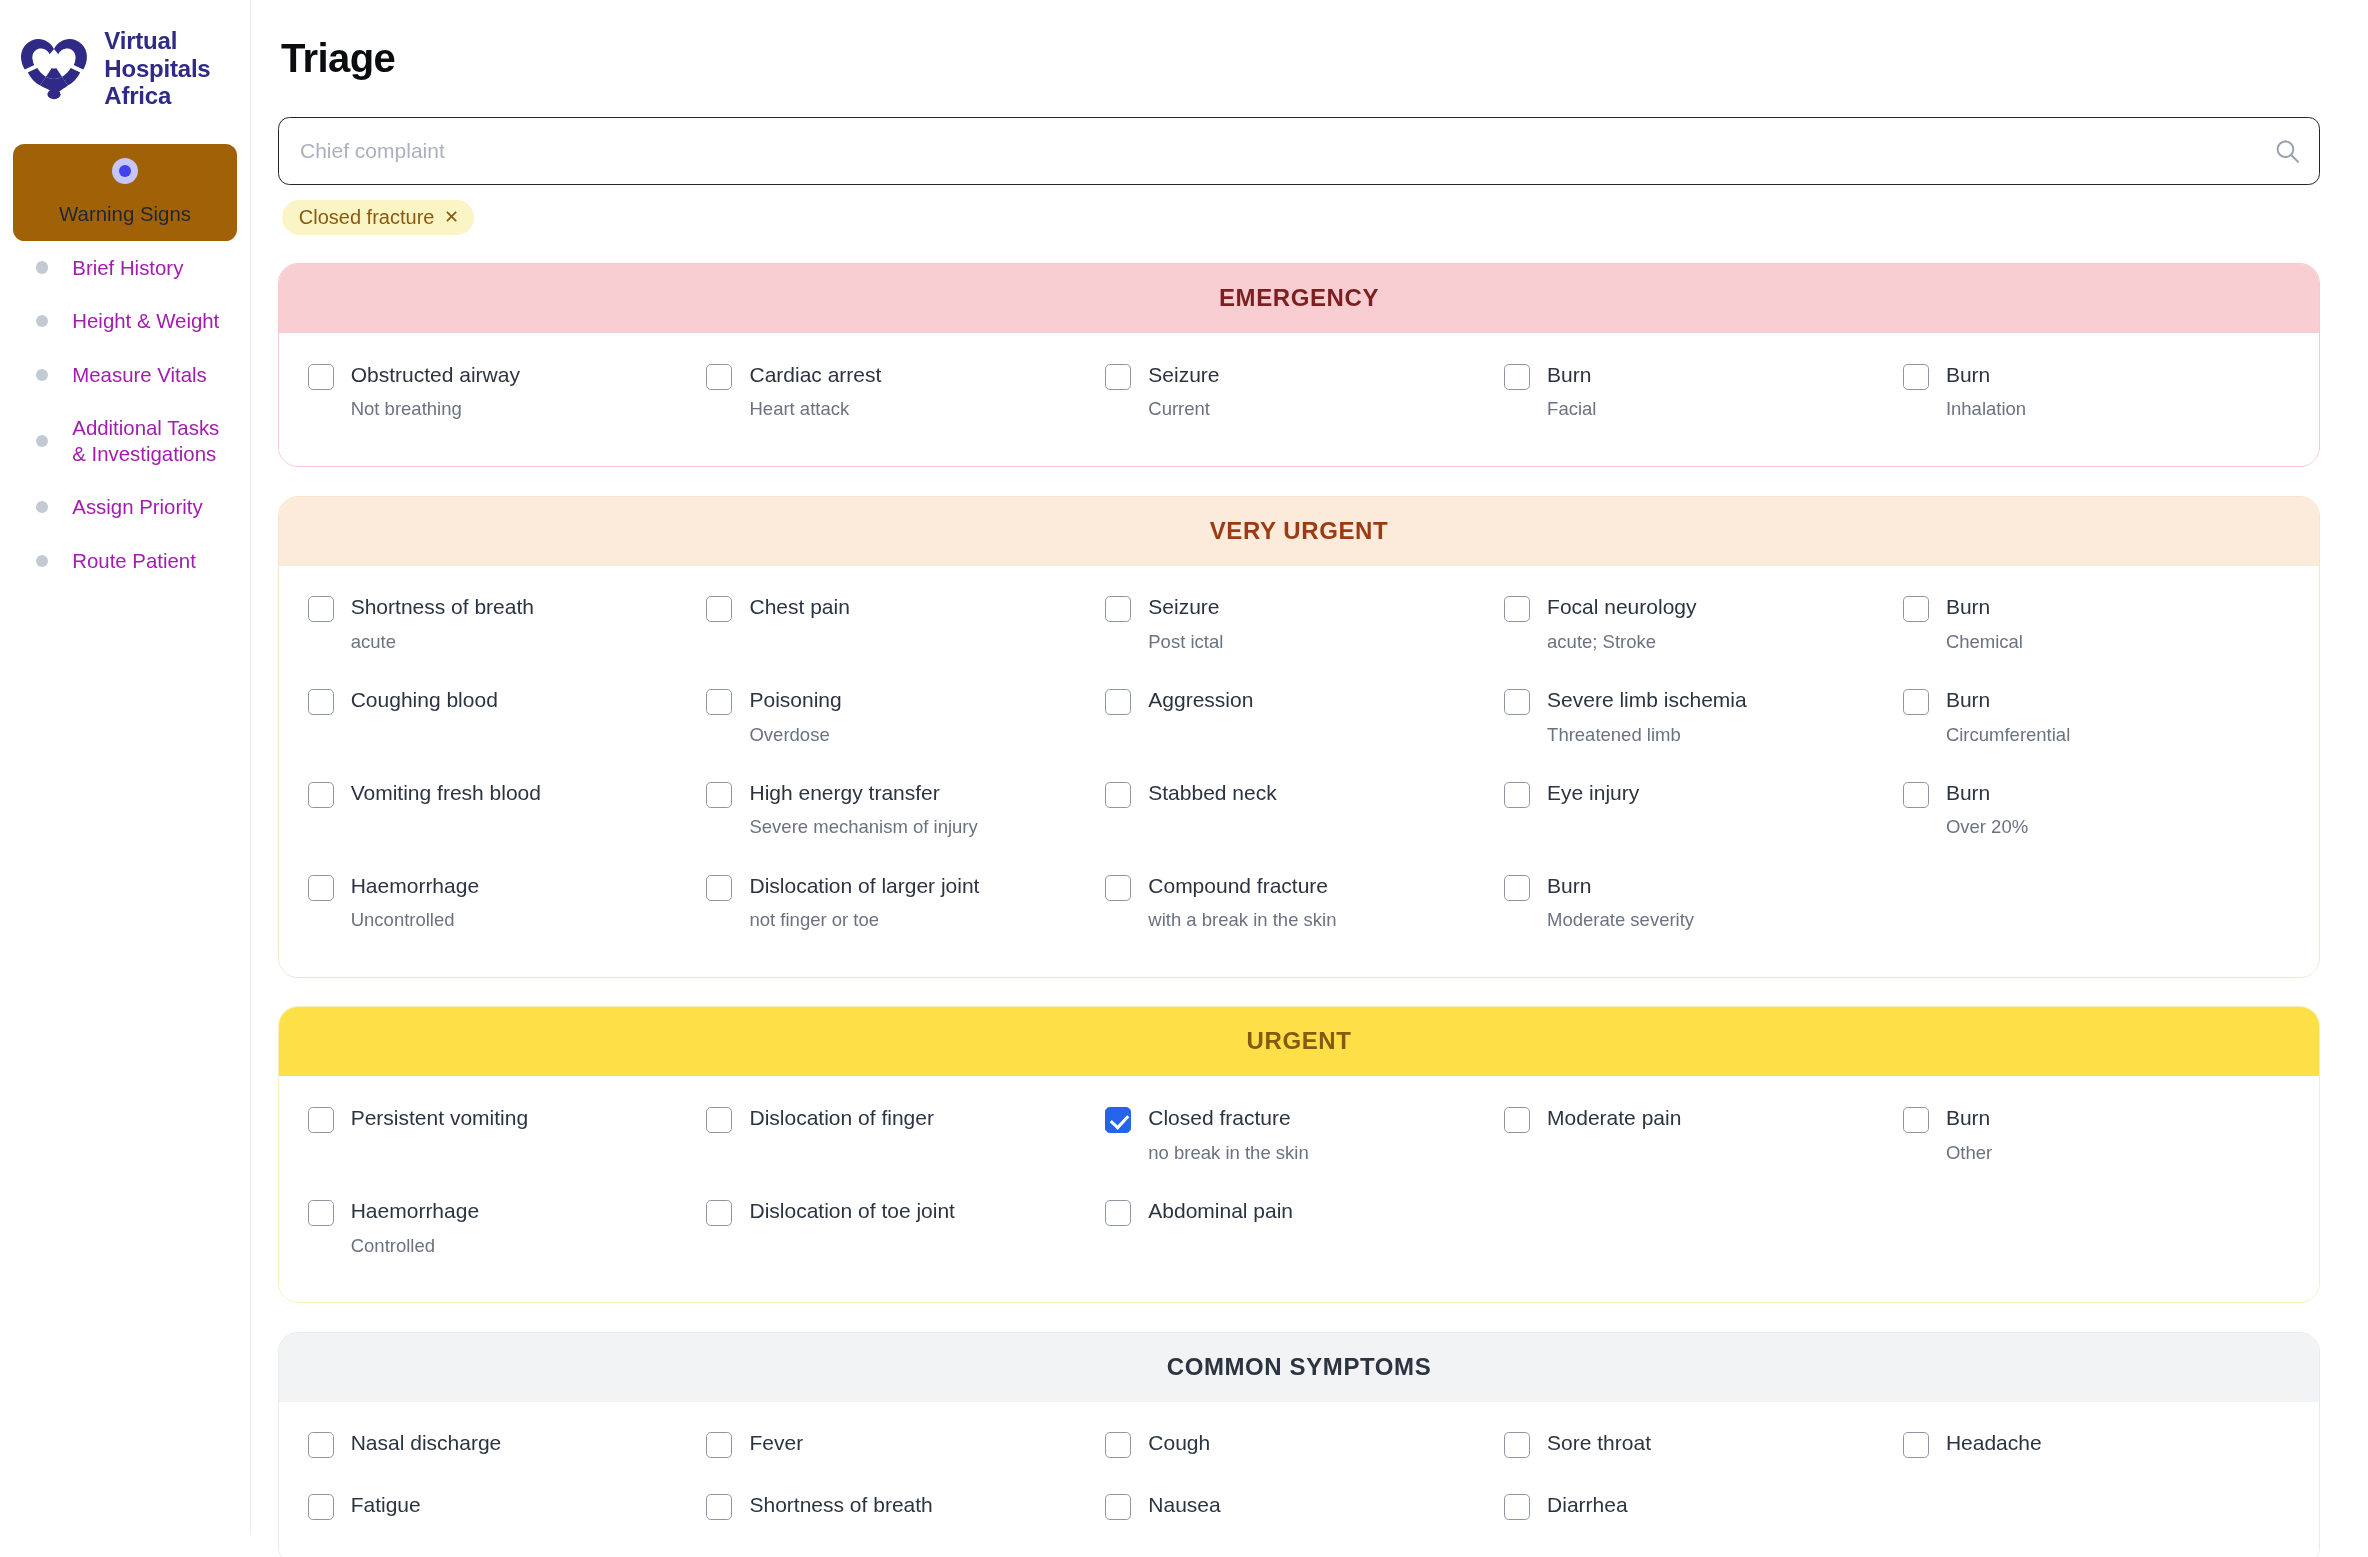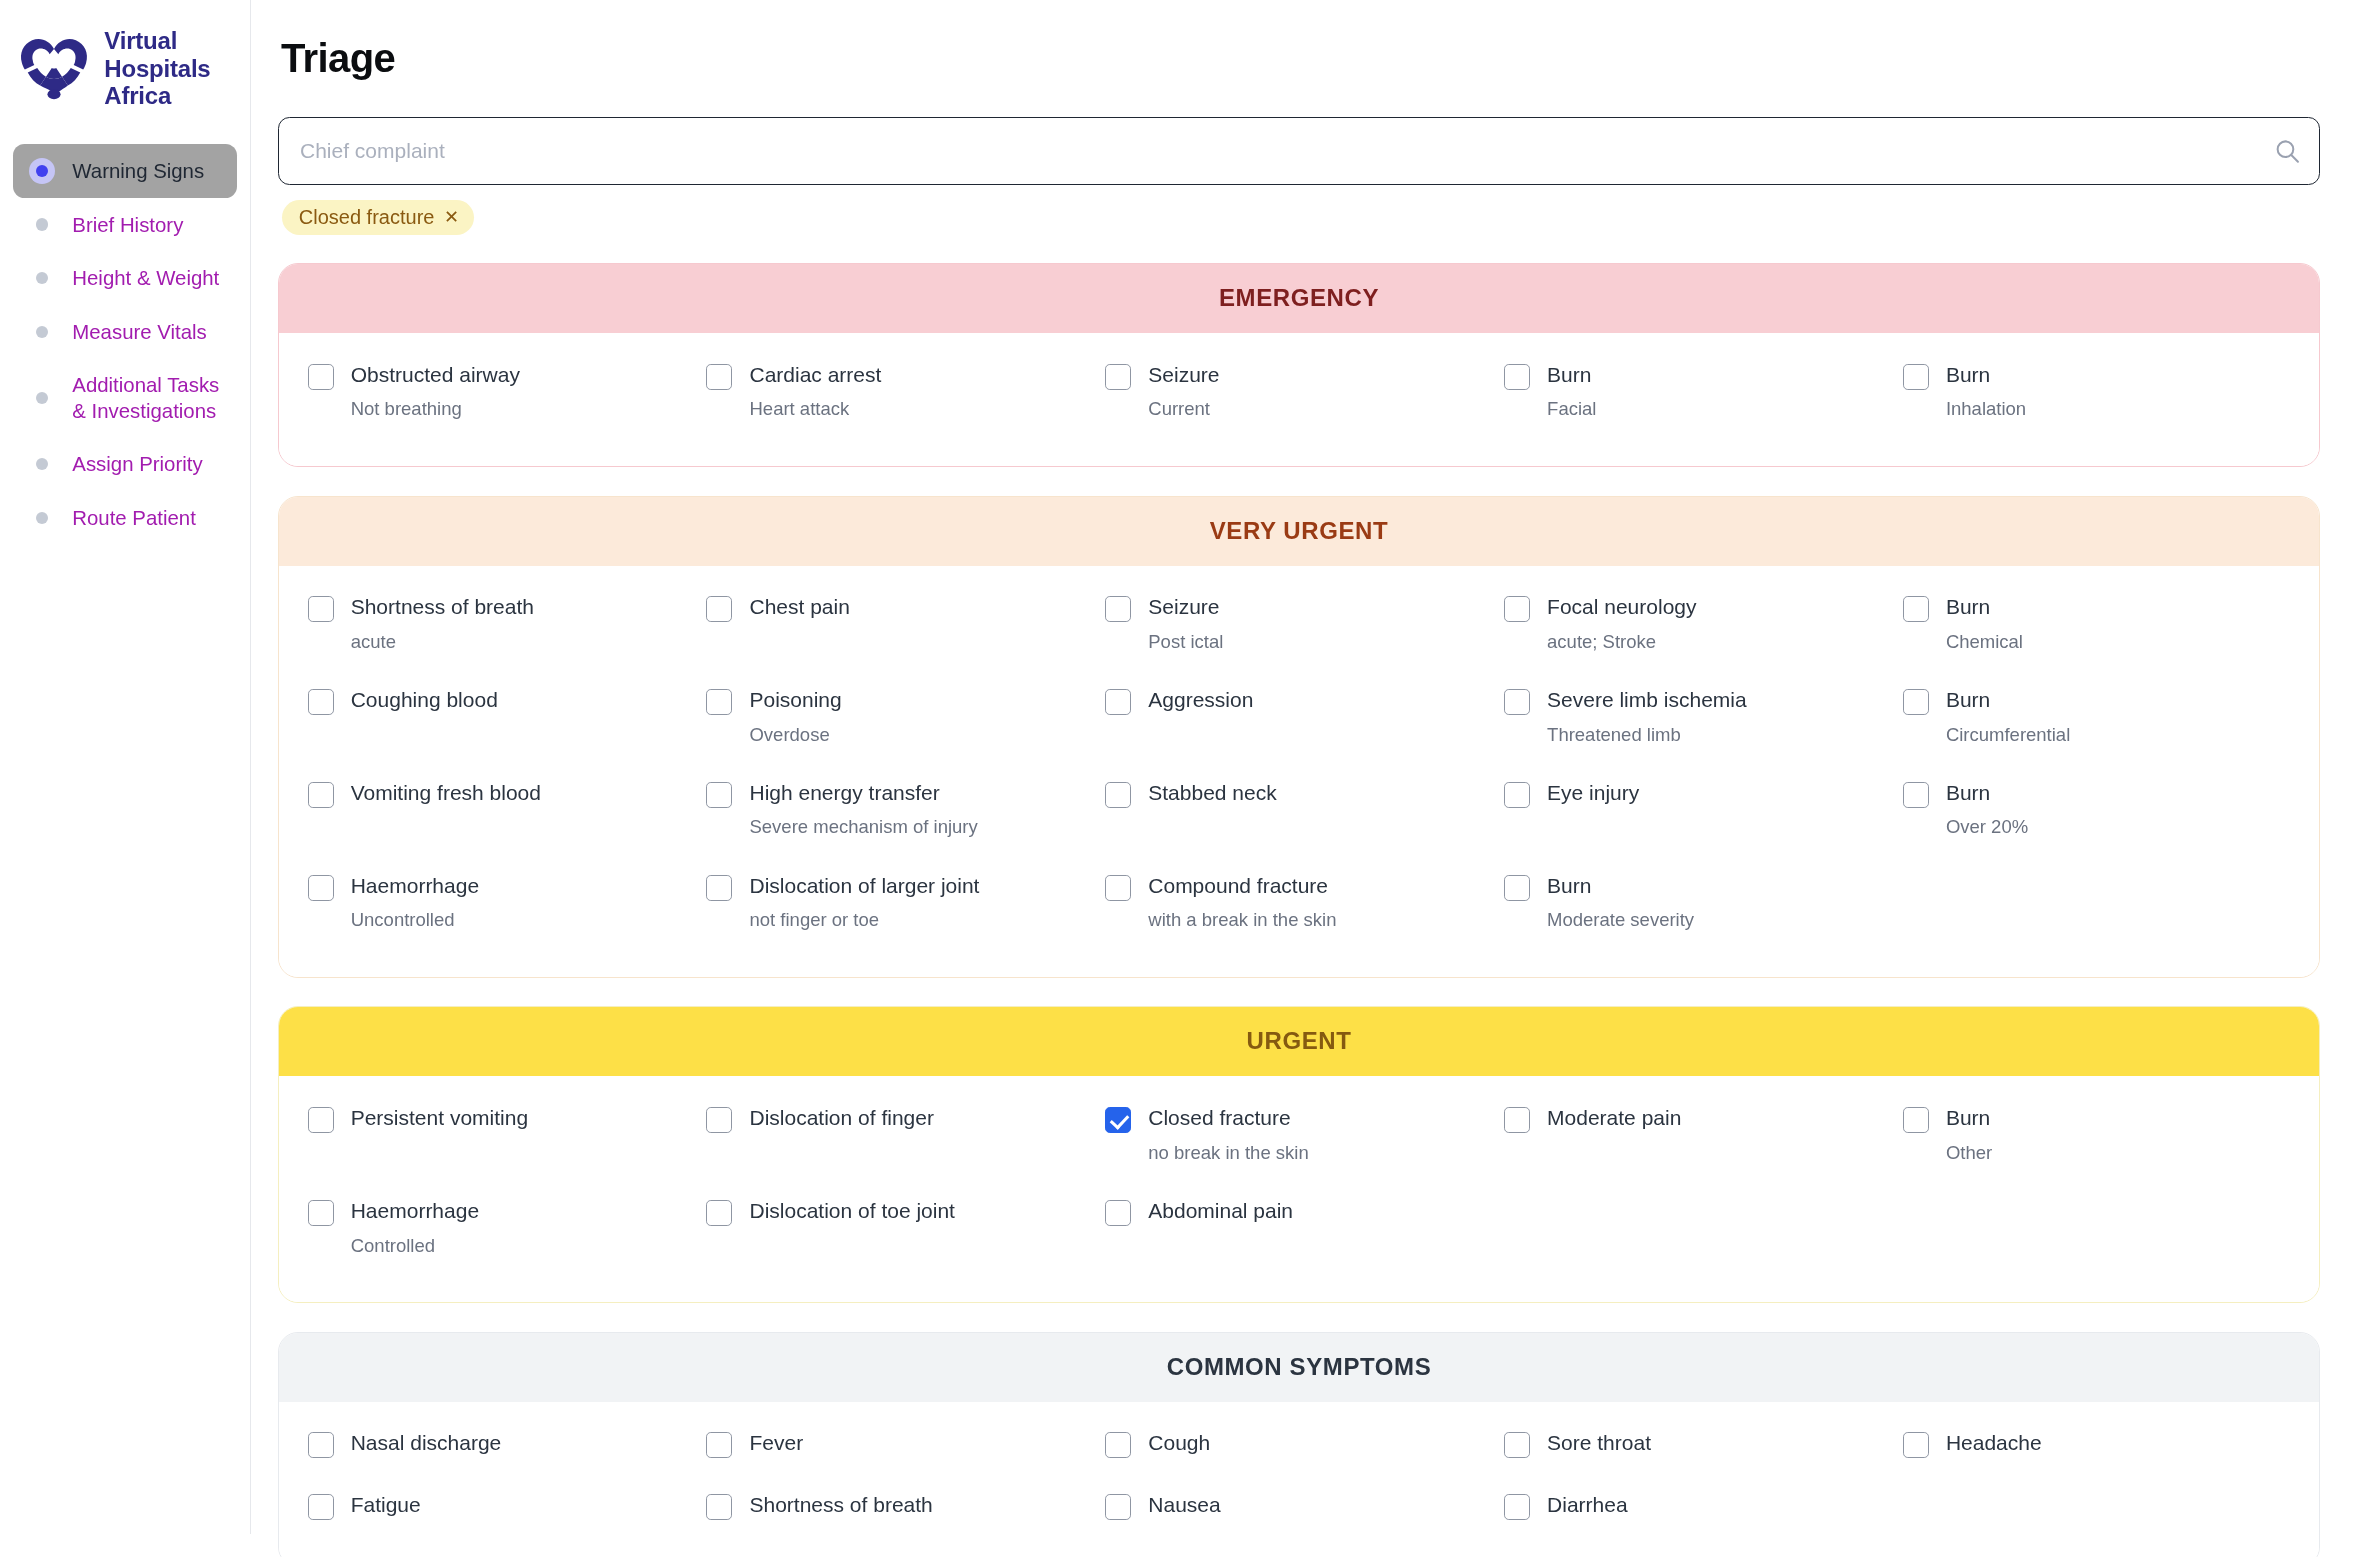--- a/index.html
+++ b/index.html
@@ -41,21 +41,21 @@
   .nav { margin-top: 34px; padding: 0 13.3px; }
   .nav-item {
     display: flex;
     align-items: center;
     gap: 17px;
     padding: 13.3px 15px;
     border-radius: 11.4px;
     cursor: pointer;
     min-height: 49px;
   }
-  .nav-item.active { background: #a3a3a3; }
+  .nav-item.active { background: #a16207; flex-direction: column; }
   .nav-label {
     font-size: 20.4px;
     color: #a21caf;
     line-height: 1.28;
   }
   .nav-item.active .nav-label { color: #1f2733; }
 
   .dot-wrap {
     width: 27px; height: 27px; flex: 0 0 27px;
     display: flex; align-items: center; justify-content: center;

